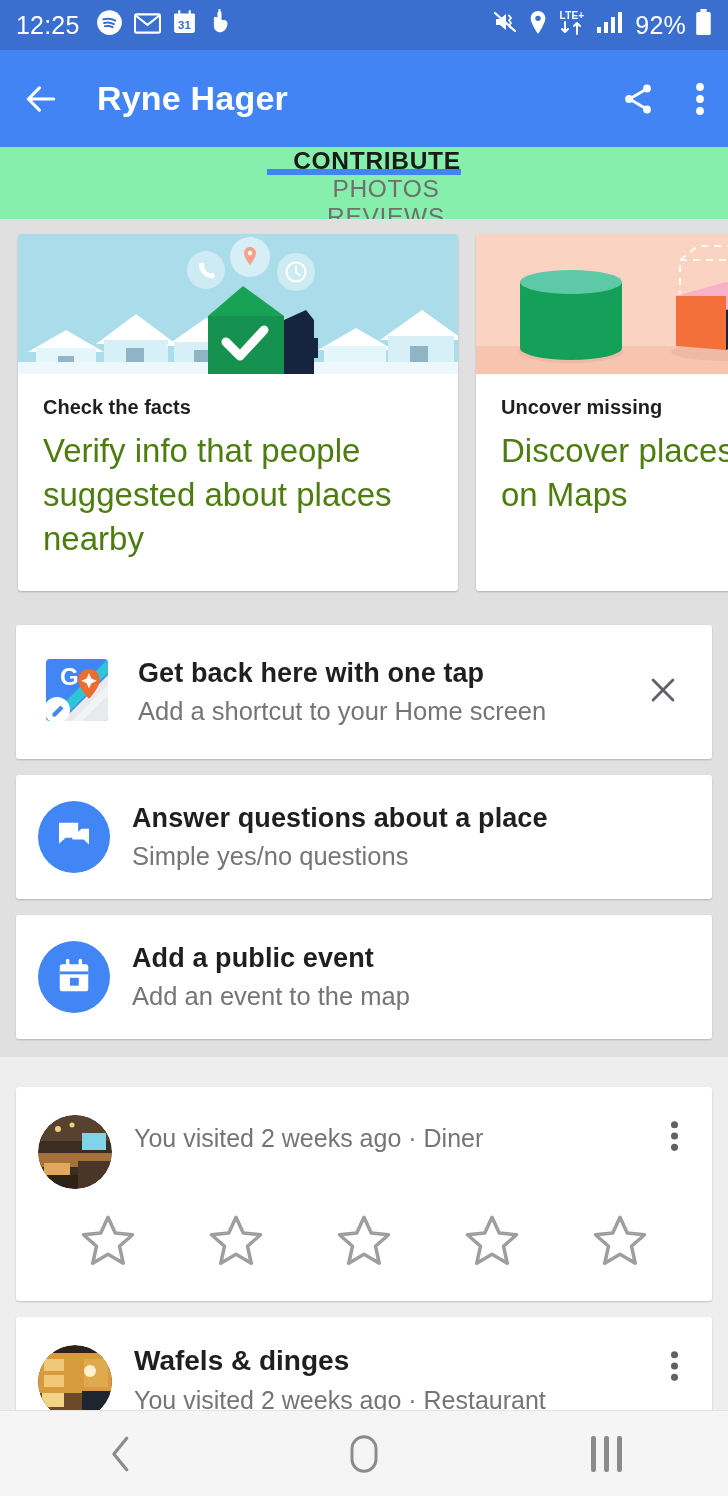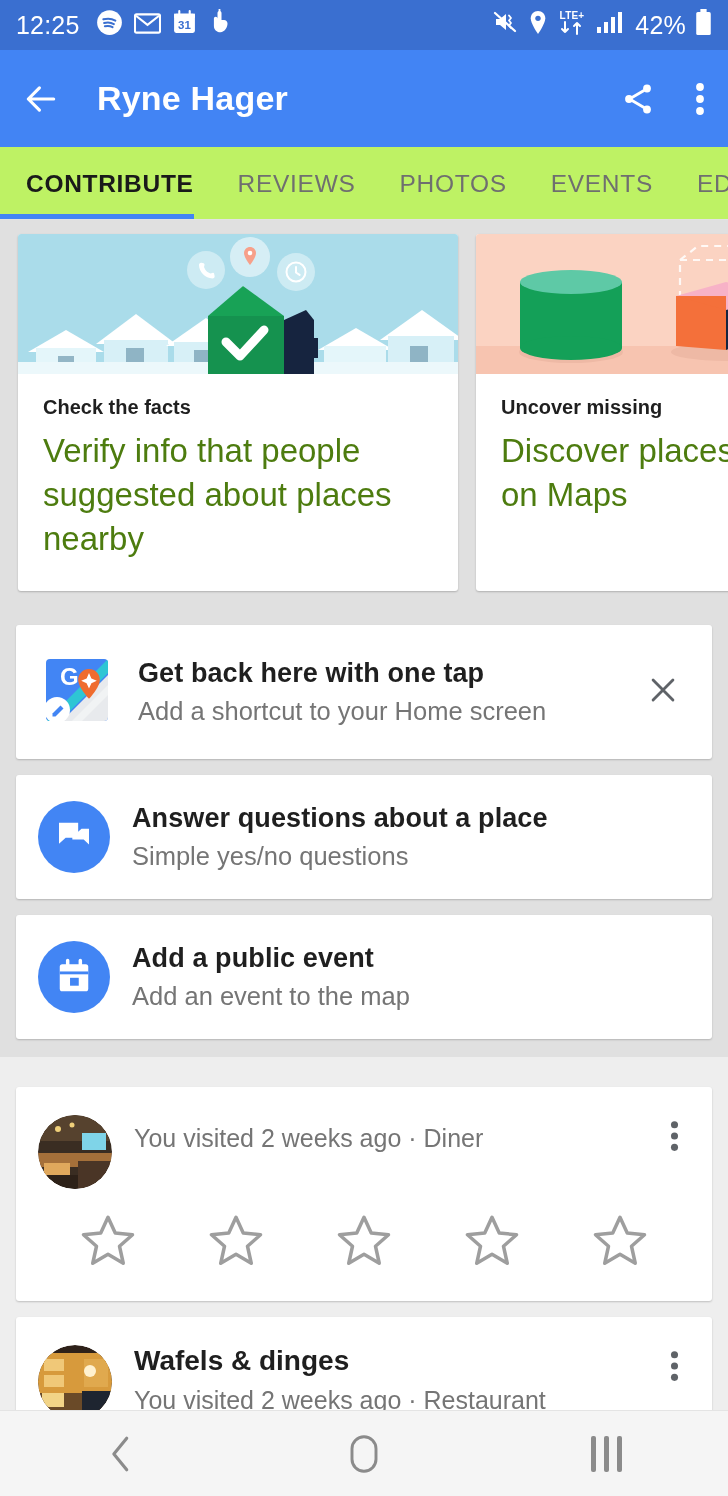--- a/index.html
+++ b/index.html
@@ -29,22 +29,22 @@
     padding: 0 22px; color: #fff;
   }
   .appbar .title {
     font-size: 34px; font-weight: 700; margin-left: 37px; letter-spacing: .2px;
   }
   .appbar .actions { margin-left: auto; display: flex; align-items: center; gap: 38px; }
   .icon-btn { display: flex; align-items: center; justify-content: center; cursor: pointer; }
 
   
   .tabbar {
-    height: 73px; background: #bef264; display: flex; align-items: center;
-    position: relative; overflow: hidden;
+    height: 73px; background: #86efac; display: flex; align-items: center;
+    position: relative; overflow: hidden; flex-direction: column;
   }
   .tab {
     font-size: 24.5px; color: #6f6f6f; letter-spacing: .7px;
     padding: 0 0 0 0; white-space: nowrap; height: 100%;
     display: flex; align-items: center; position: relative;
   }
   .tab.first { padding-left: 26px; }
   .tab + .tab { margin-left: 44px; }
   .tab.active { color: #1a1a1a; font-weight: 700; }
   .tab.active::after {
@@ -167,21 +167,21 @@
         </svg>
       </span>
       <span class="sb-icn">
         <svg width="28" height="24" viewBox="0 0 28 24">
             <rect x="1" y="17" width="4" height="6" fill="#fff"></rect>
             <rect x="8" y="12" width="4" height="11" fill="#fff"></rect>
             <rect x="15" y="7" width="4" height="16" fill="#fff"></rect>
             <rect x="22" y="2" width="4" height="21" fill="#fff"></rect>
           </svg>
       </span>
-      <span class="sb-pct">42%</span>
+      <span class="sb-pct">92%</span>
       <span class="sb-icn">
         <svg width="17" height="27" viewBox="0 0 16 26">
             <rect x="5" y="0" width="6" height="3" fill="#fff"></rect>
             <rect x="1" y="3" width="14" height="22" rx="1.5" fill="#fff"></rect>
           </svg>
       </span>
     </div>
   </div>
 
   <div class="appbar">
@@ -205,22 +205,22 @@
             <circle cx="3" cy="4" r="2.6" fill="#fff"></circle>
             <circle cx="3" cy="12" r="2.6" fill="#fff"></circle>
             <circle cx="3" cy="20" r="2.6" fill="#fff"></circle>
           </svg>
       </span>
     </div>
   </div>
 
   <div class="tabbar">
     <div class="tab first active">CONTRIBUTE</div>
+    <div class="tab">PHOTOS</div>
     <div class="tab">REVIEWS</div>
-    <div class="tab">PHOTOS</div>
     <div class="tab">EVENTS</div>
     <div class="tab">EDITS</div>
 
   </div>
 
   <div class="content">
 
     <div class="carousel-wrap">
       <div class="carousel">
 

